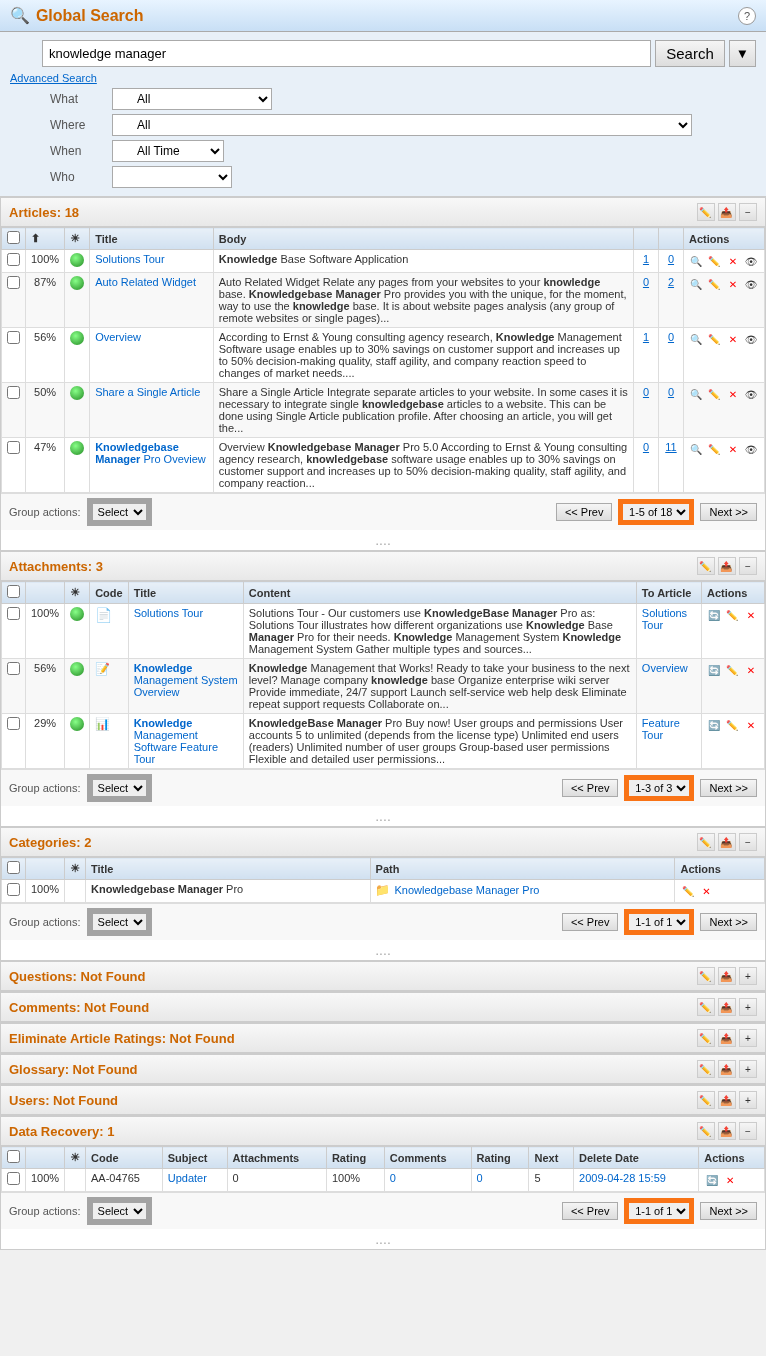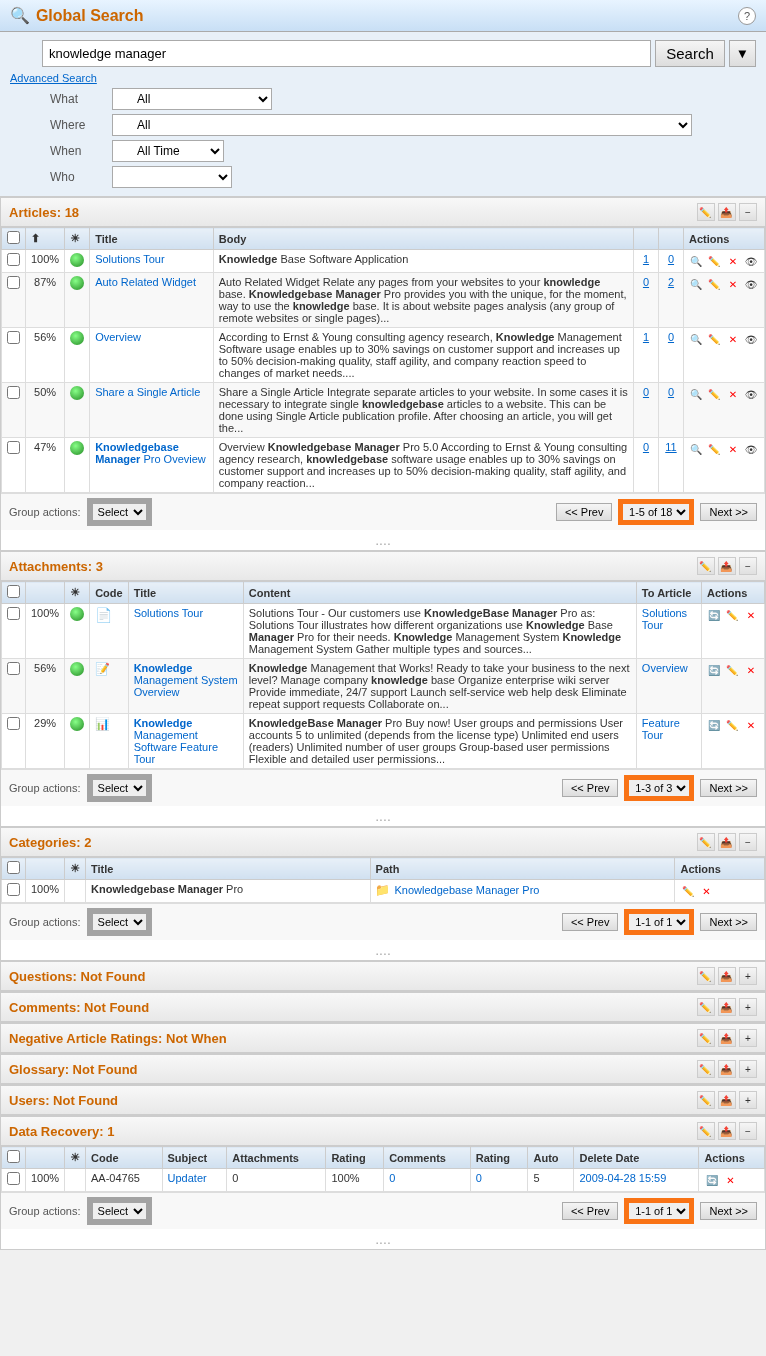--- a/index.html
+++ b/index.html
@@ -518,21 +518,21 @@
     <div class="section-actions">
       <div class="icon-btn">✏️</div>
       <div class="icon-btn">📤</div>
       <div class="icon-btn">+</div>
     </div>
   </div>
 </div>
 
 <div class="section-container">
   <div class="not-found-header">
-    <span class="not-found-title">Negative Article Ratings: Not When</span>
+    <span class="not-found-title">Eliminate Article Ratings: Not Found</span>
     <div class="section-actions">
       <div class="icon-btn">✏️</div>
       <div class="icon-btn">📤</div>
       <div class="icon-btn">+</div>
     </div>
   </div>
 </div>
 
 <div class="section-container">
   <div class="not-found-header">
@@ -570,21 +570,21 @@
       <tr>
         <th style="width:16px;"><input type="checkbox" class="checkbox" style=""></th>
         <th style="width:20px;"></th>
         <th style="width:20px;"><span>☀</span></th>
         <th>Code</th>
         <th>Subject</th>
         <th>Attachments</th>
         <th>Rating</th>
         <th>Comments</th>
         <th>Rating</th>
-        <th>Auto</th>
+        <th>Next</th>
         <th>Delete Date</th>
         <th>Actions</th>
       </tr>
     </thead>
     <tbody>
       <tr>
         <td><input type="checkbox" class="checkbox" style=""></td>
         <td class="percent-cell">100%</td>
         <td class="status-cell"></td>
         <td>AA-04765</td>

